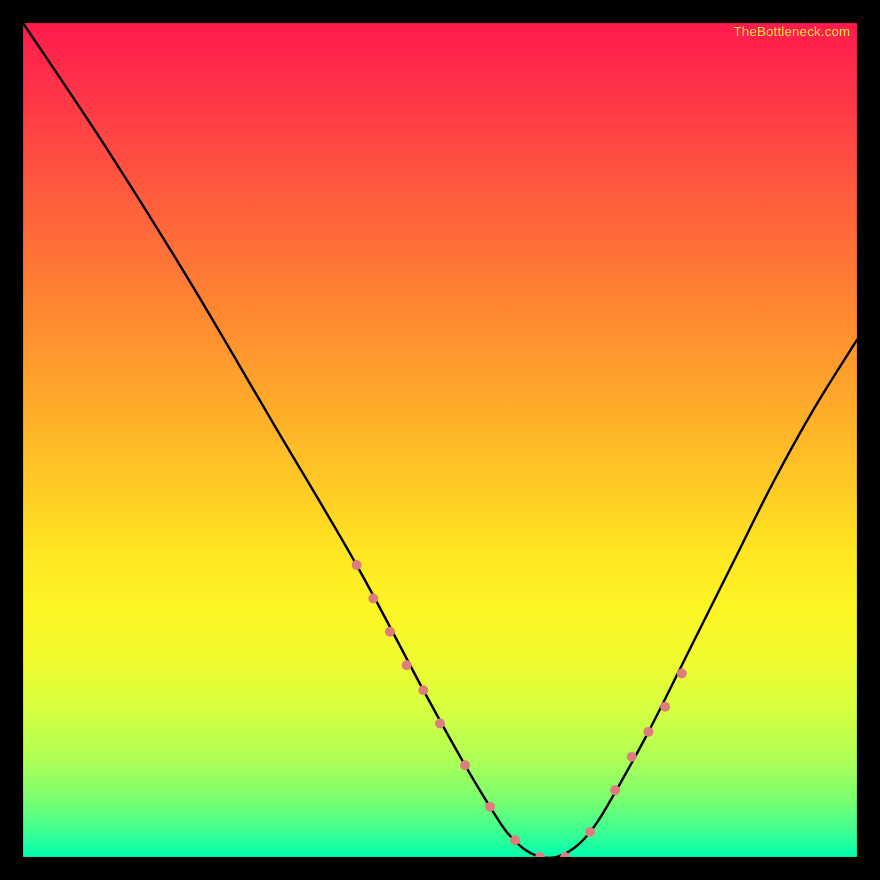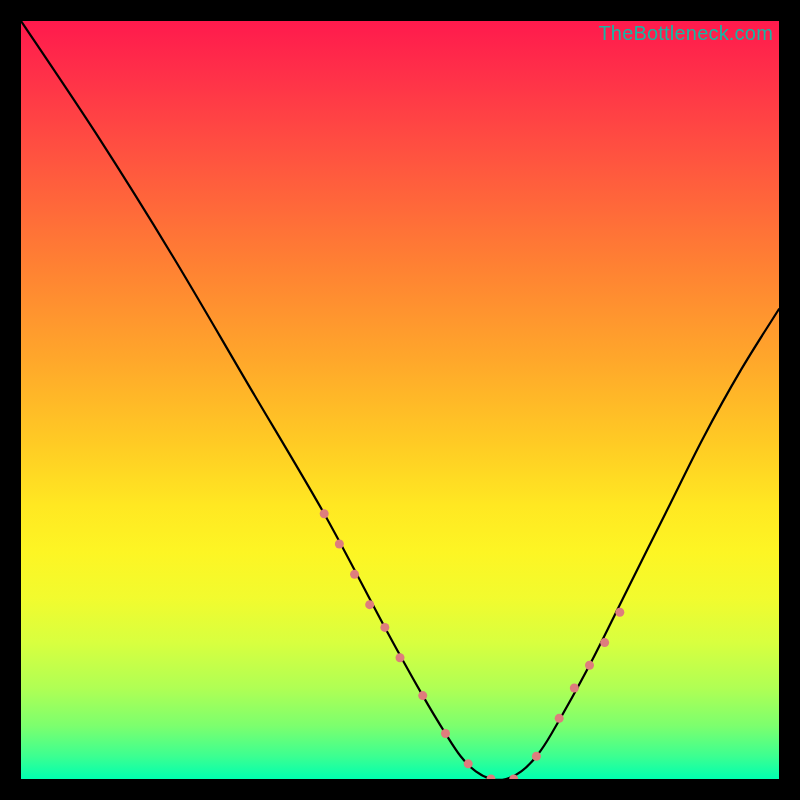--- a/index.html
+++ b/index.html
@@ -54,22 +54,22 @@
     position: absolute;
     left: 0;
     top: 0;
     width: 758px;
     height: 758px;
   }
   .watermark {
     position: absolute;
     top: 1px;
     right: 6px;
-    color: #14b8a6;
-    font-size: 20px;
+    color: #fde047;
+    font-size: 12px;
     font-weight: 500;
     letter-spacing: 0.2px;
     user-select: none;
   }
 </style>
 </head>
 <body>
 
 <div class="frame">
   <div class="plot-area">

